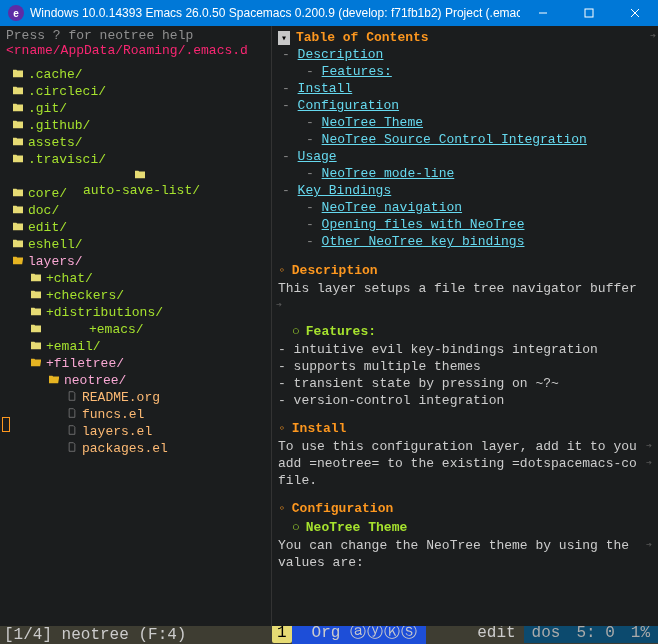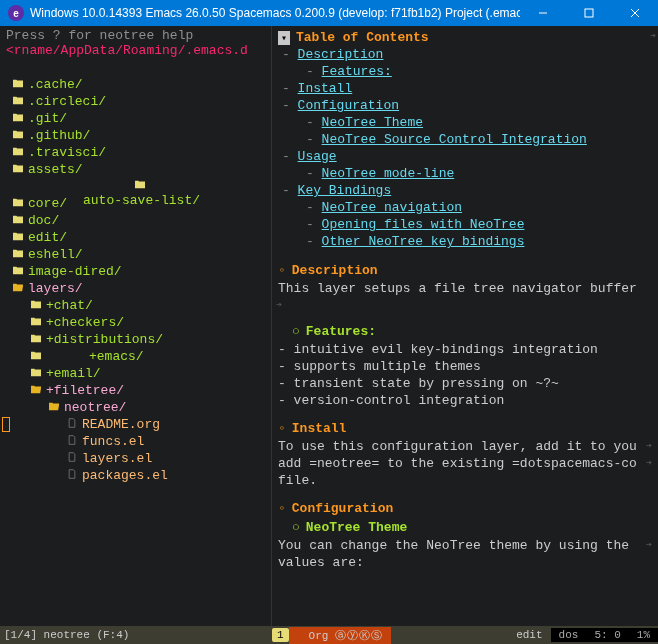--- a/index.html
+++ b/index.html
@@ -43,21 +43,21 @@
 }
 .sidebar {
   width: 272px;
   background: #1b1d1e;
   border-right: 1px solid #333;
   padding: 2px 0 0 6px;
   position: relative;
 }
 .help-line { color: #8f8f8f; white-space: pre; }
 .root-line { color: #f92672; white-space: pre; }
-.tree { margin-top: 18px; }
+.tree { margin-top: 8px; }
 .tree-row {
   display: flex;
   align-items: center;
   height: 17px;
   white-space: pre;
 }
 .folder-icon { color: #e6db74; margin-right: 4px; }
 .folder-icon.open { color: #e6b422; }
 .file-icon { color: #888; margin-right: 4px; }
 .dirname { color: #a6e22e; }
@@ -108,22 +108,22 @@
 .truncmark {
   position: absolute;
   right: 2px;
   color: #555;
   font-size: 10px;
 }
 .modeline {
   height: 18px;
   background: #3e3d32;
   display: flex;
-  align-items: center;
-  font-size: 11px;
+  align-items: flex-end;
+  font-size: 16px;
   color: #ccc;
 }
 .ml-left {
   width: 272px;
   padding-left: 4px;
   display: flex;
   align-items: center;
   background: #3e3d32;
 }
 .ml-right {
@@ -135,22 +135,22 @@
 .badge {
   background: #e6db74;
   color: #000;
   padding: 1px 5px;
   border-radius: 2px;
   margin-right: 0;
 }
 .seg {
   padding: 1px 8px;
 }
-.seg.purple { background: #c2410c; color: #ccc; padding-left: 20px; }
-.seg.dark { background: #000000; color: #aaa; }
+.seg.purple { background: #1d4ed8; color: #ccc; padding-left: 20px; }
+.seg.dark { background: #0c4a6e; color: #aaa; }
 .spacer { flex: 1; }
 .circled { letter-spacing: 1px; }
 svg.folder { width: 12px; height: 10px; }
 </style>
 </head>
 <body>
 
 <div class="titlebar">
   <div class="app-icon">e</div>
   <div class="title">Windows 10.0.14393  Emacs 26.0.50  Spacemacs 0.200.9 (develop: f71fb1b2)  Project (.emac...</div>
@@ -187,42 +187,39 @@
               <path d="M1 2h4l1 1h7v8H1z" fill="currentColor"></path>
             </svg></span><span class="dirname">.circleci/</span></div>
         <div class="tree-row" style="padding-left: 6px;"><span class="folder-icon"><svg class="folder" viewBox="0 0 14 12">
               <path d="M1 2h4l1 1h7v8H1z" fill="currentColor"></path>
             </svg></span><span class="dirname">.git/</span></div>
         <div class="tree-row" style="padding-left: 6px;"><span class="folder-icon"><svg class="folder" viewBox="0 0 14 12">
               <path d="M1 2h4l1 1h7v8H1z" fill="currentColor"></path>
             </svg></span><span class="dirname">.github/</span></div>
         <div class="tree-row" style="padding-left: 6px;"><span class="folder-icon"><svg class="folder" viewBox="0 0 14 12">
               <path d="M1 2h4l1 1h7v8H1z" fill="currentColor"></path>
+            </svg></span><span class="dirname">assets/</span></div>
+        <div class="tree-row" style="padding-left: 6px;"><span class="folder-icon"><svg class="folder" viewBox="0 0 14 12">
+              <path d="M1 2h4l1 1h7v8H1z" fill="currentColor"></path>
             </svg></span><span class="dirname">.travisci/</span></div>
-        <div class="tree-row" style="padding-left: 6px;"><span class="folder-icon"><svg class="folder" viewBox="0 0 14 12">
-              <path d="M1 2h4l1 1h7v8H1z" fill="currentColor"></path>
-            </svg></span><span class="dirname">assets/</span></div>
         <div class="tree-row" style="padding-left: 6px; flex-direction: column;"><span class="folder-icon"><svg class="folder" viewBox="0 0 14 12">
               <path d="M1 2h4l1 1h7v8H1z" fill="currentColor"></path>
             </svg></span><span class="dirname">auto-save-list/</span></div>
         <div class="tree-row" style="padding-left: 6px;"><span class="folder-icon"><svg class="folder" viewBox="0 0 14 12">
               <path d="M1 2h4l1 1h7v8H1z" fill="currentColor"></path>
             </svg></span><span class="dirname">core/</span></div>
         <div class="tree-row" style="padding-left: 6px;"><span class="folder-icon"><svg class="folder" viewBox="0 0 14 12">
               <path d="M1 2h4l1 1h7v8H1z" fill="currentColor"></path>
             </svg></span><span class="dirname">doc/</span></div>
         <div class="tree-row" style="padding-left: 6px;"><span class="folder-icon"><svg class="folder" viewBox="0 0 14 12">
               <path d="M1 2h4l1 1h7v8H1z" fill="currentColor"></path>
             </svg></span><span class="dirname">edit/</span></div>
         <div class="tree-row" style="padding-left: 6px;"><span class="folder-icon"><svg class="folder" viewBox="0 0 14 12">
               <path d="M1 2h4l1 1h7v8H1z" fill="currentColor"></path>
             </svg></span><span class="dirname">eshell/</span></div>
-        <div class="tree-row" style="padding-left: 6px;"><span class="folder-icon"><svg class="folder" viewBox="0 0 14 12">
-              <path d="M1 2h4l1 1h7v8H1z" fill="currentColor"></path>
-            </svg></span><span class="dirname">image-dired/</span></div>
         <div class="tree-row" style="padding-left: 6px;"><span class="folder-icon open"><svg class="folder" viewBox="0 0 14 12">
               <path d="M1 2h4l1 1h7v2H2l-1 6z M2 5h11l-1 6H1z" fill="currentColor"></path>
             </svg></span><span class="dirname expanded">layers/</span></div>
         <div class="tree-row" style="padding-left: 24px;"><span class="folder-icon"><svg class="folder" viewBox="0 0 14 12">
               <path d="M1 2h4l1 1h7v8H1z" fill="currentColor"></path>
             </svg></span><span class="dirname">+chat/</span></div>
         <div class="tree-row" style="padding-left: 24px;"><span class="folder-icon"><svg class="folder" viewBox="0 0 14 12">
               <path d="M1 2h4l1 1h7v8H1z" fill="currentColor"></path>
             </svg></span><span class="dirname">+checkers/</span></div>
         <div class="tree-row" style="padding-left: 24px;"><span class="folder-icon"><svg class="folder" viewBox="0 0 14 12">

